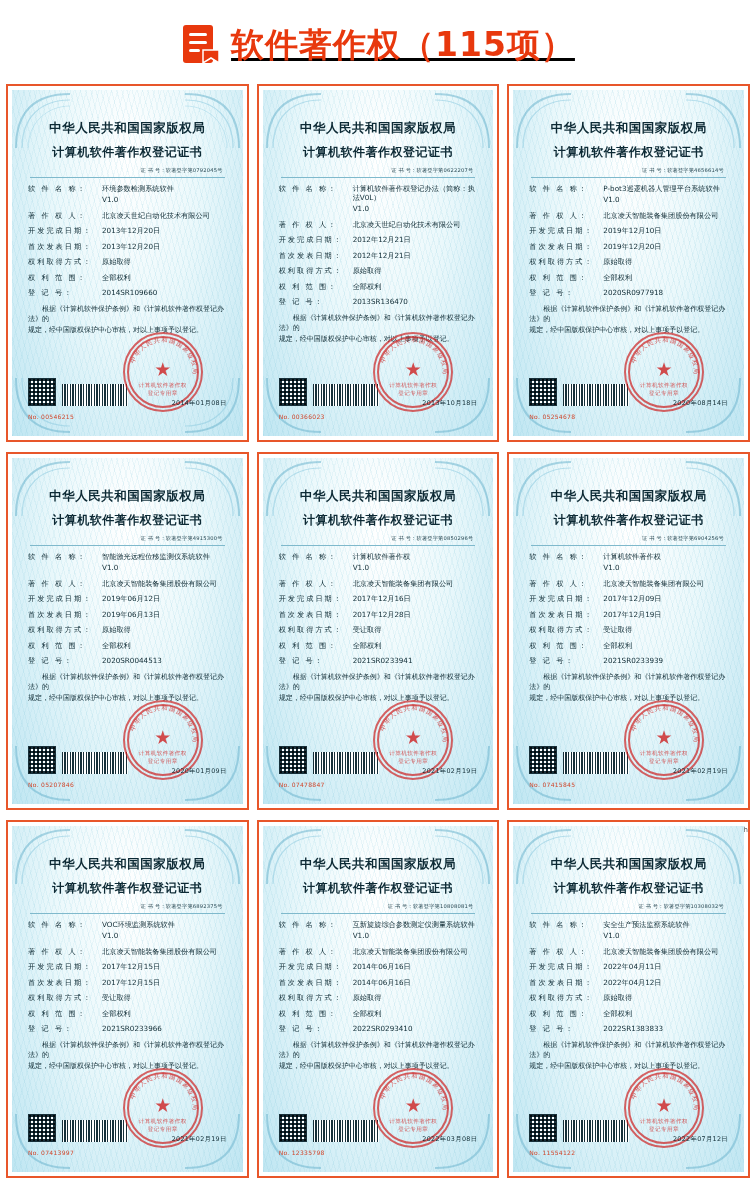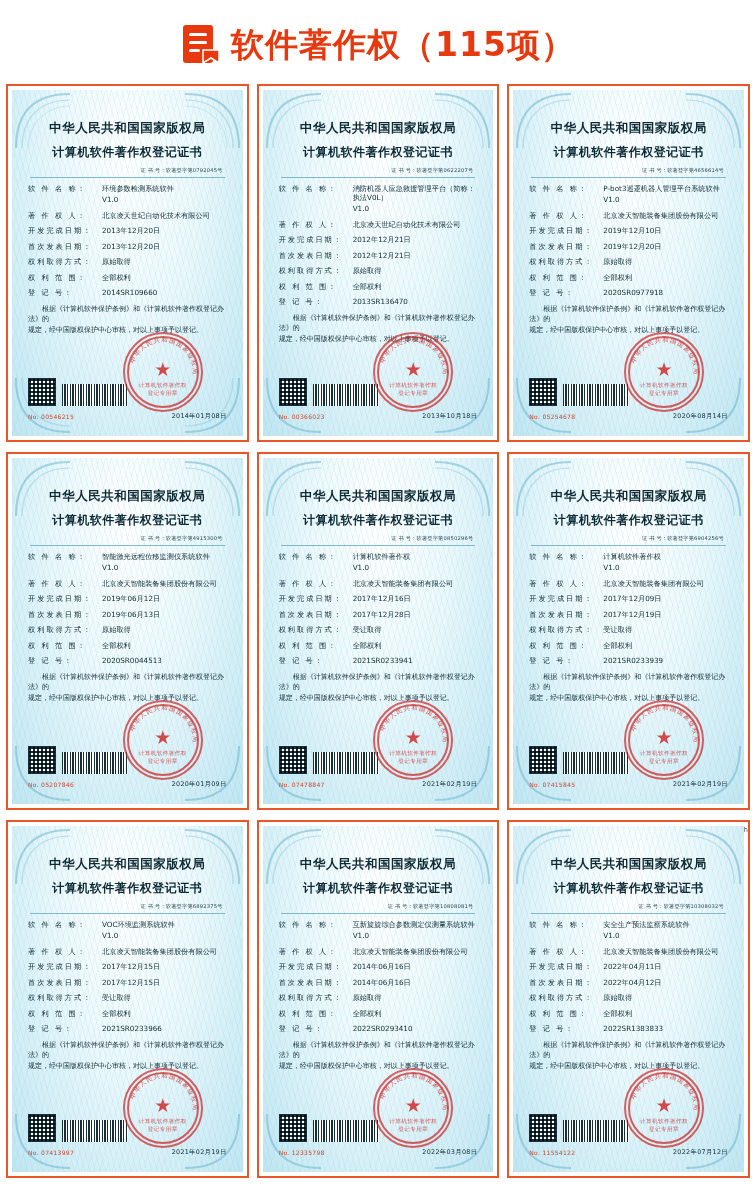--- a/index.html
+++ b/index.html
@@ -7,20 +7,21 @@
     width:756px;
     background:#ffffff;
     font-family:"DejaVu Sans","Liberation Sans",sans-serif;
   }
   .page{
     width:756px;
     min-height:1191px;
     position:relative;
     box-sizing:border-box;
     padding:0 0 14px 0;
+    text-decoration:underline;
   }
   
   .header{
     display:flex;
     align-items:center;
     justify-content:center;
     gap:10px;
     padding:22px 0 18px 0;
   }
   .header-icon{
@@ -173,21 +174,21 @@
     position:absolute;
     left:16px;
     bottom:16px;
     font-size:6px;
     color:#d0452a;
     letter-spacing:.3px;
   }
   .issue-date{
     position:absolute;
     right:16px;
-    bottom:15px;
+    bottom:28px;
     font-size:6.4px;
     color:#0e2a33;
     letter-spacing:.3px;
   }
   
   .seal{
     position:absolute;
     right:40px;
     bottom:24px;
     width:76px;height:76px;
@@ -370,21 +371,21 @@
           <div class="org">中华人民共和国国家版权局</div>
           <div class="doc-title">计算机软件著作权登记证书</div>
           <div class="certno">
             <span>证 书 号：</span><span>软著登字第0622207号</span>
           </div>
           <div class="rule"></div>
           <div class="fields">
             <div class="f-row">
               <span class="f-label">软 件 名 称：</span>
               <span class="f-val">
-                <span>消防机器人应急救援管理平台（简称：执法V0L）</span>
+                <span>计算机软件著作权登记办法（简称：执法V0L）</span>
                 <span class="v2">V1.0</span>
               </span>
             </div>
             <div class="f-row">
               <span class="f-label">著 作 权 人：</span>
               <span class="f-val">北京凌天世纪自动化技术有限公司</span>
             </div>
             <div class="f-row">
               <span class="f-label">开发完成日期：</span>
               <span class="f-val">2012年12月21日</span>

